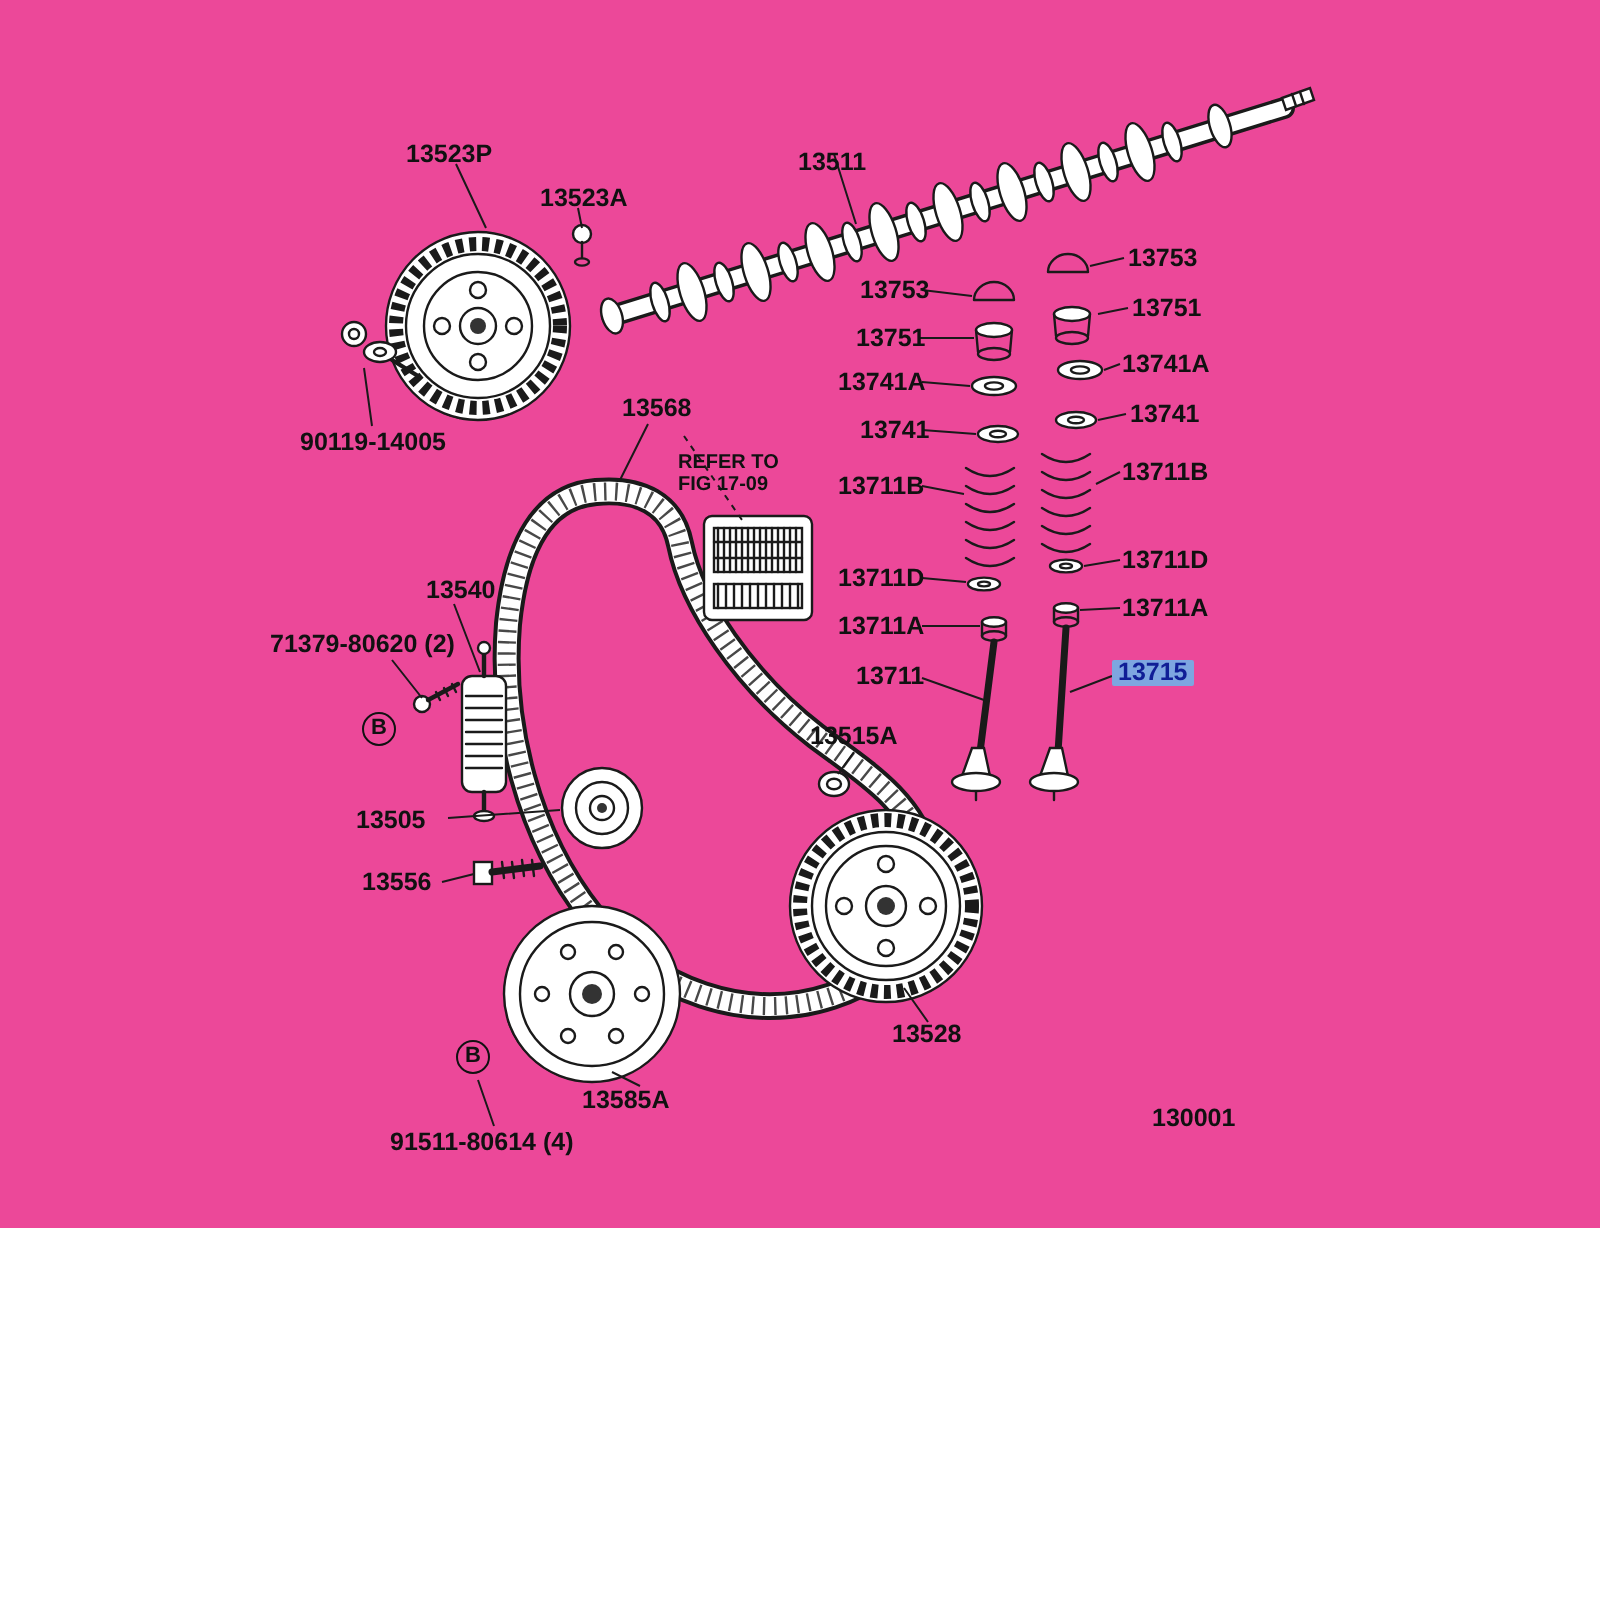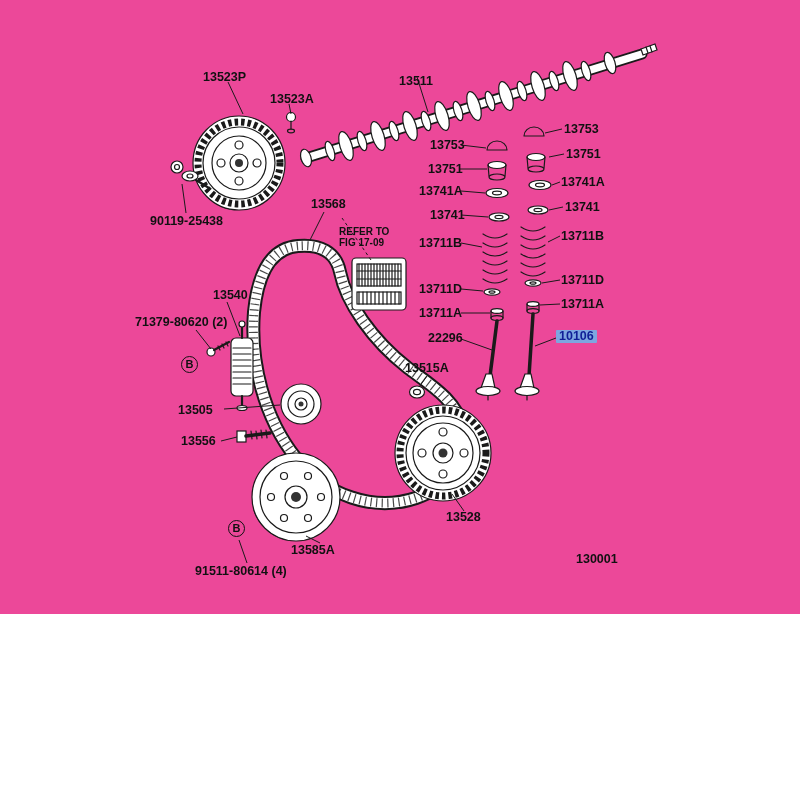--- a/index.html
+++ b/index.html
@@ -224,32 +224,32 @@
   <div class="lbl" style="left:419px;top:185px">13741A</div>
   <div class="lbl" style="left:561px;top:176px">13741A</div>
   <div class="lbl" style="left:430px;top:209px">13741</div>
   <div class="lbl" style="left:565px;top:201px">13741</div>
   <div class="lbl" style="left:419px;top:237px">13711B</div>
   <div class="lbl" style="left:561px;top:230px">13711B</div>
   <div class="lbl" style="left:419px;top:283px">13711D</div>
   <div class="lbl" style="left:561px;top:274px">13711D</div>
   <div class="lbl" style="left:419px;top:307px">13711A</div>
   <div class="lbl" style="left:561px;top:298px">13711A</div>
-  <div class="lbl" style="left:428px;top:332px">22296</div>
-  <div class="lbl hl" style="left:556px;top:330px">10106</div>
+  <div class="lbl" style="left:428px;top:332px">13711</div>
+  <div class="lbl hl" style="left:556px;top:330px">13715</div>
   <div class="lbl" style="left:311px;top:198px">13568</div>
   <div class="lbl" style="left:213px;top:289px">13540</div>
   <div class="lbl" style="left:135px;top:316px">71379-80620 (2)</div>
   <div class="lbl" style="left:178px;top:404px">13505</div>
   <div class="lbl" style="left:181px;top:435px">13556</div>
   <div class="lbl" style="left:405px;top:362px">13515A</div>
   <div class="lbl" style="left:446px;top:511px">13528</div>
   <div class="lbl" style="left:291px;top:544px">13585A</div>
   <div class="lbl" style="left:195px;top:565px">91511-80614 (4)</div>
-  <div class="lbl" style="left:150px;top:215px">90119-25438</div>
+  <div class="lbl" style="left:150px;top:215px">90119-14005</div>
 
   <div class="lbl sm" style="left:339px;top:226px">REFER TO</div>
   <div class="lbl sm" style="left:339px;top:237px">FIG 17-09</div>
   <div class="lbl" style="left:576px;top:553px">130001</div>
 
   <div class="bmark" style="left:181px;top:356px">B</div>
   <div class="bmark" style="left:228px;top:520px">B</div>
 
 </div>
 

